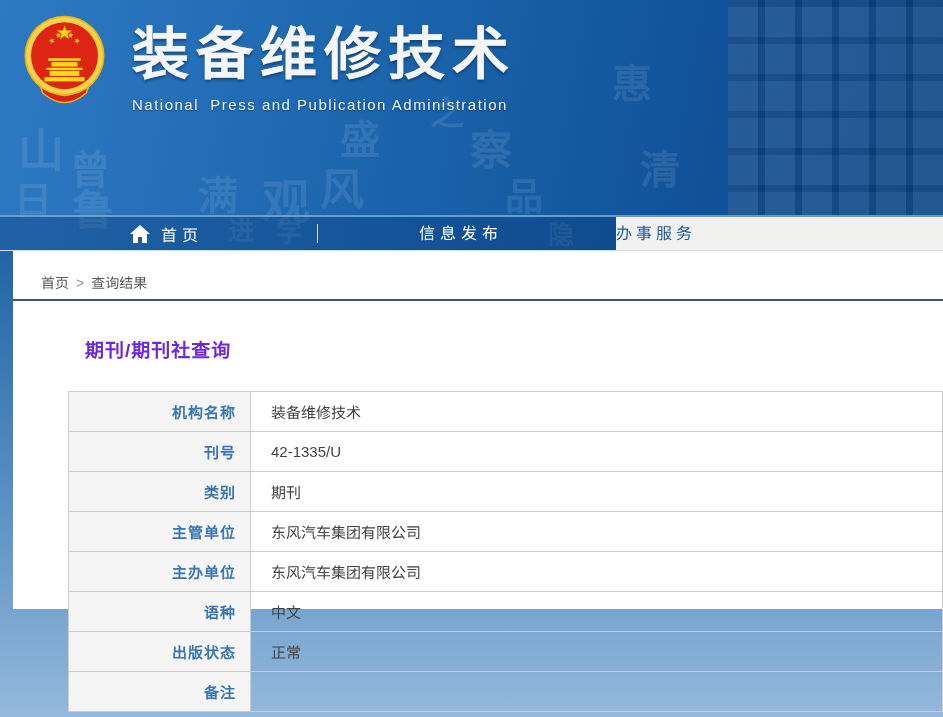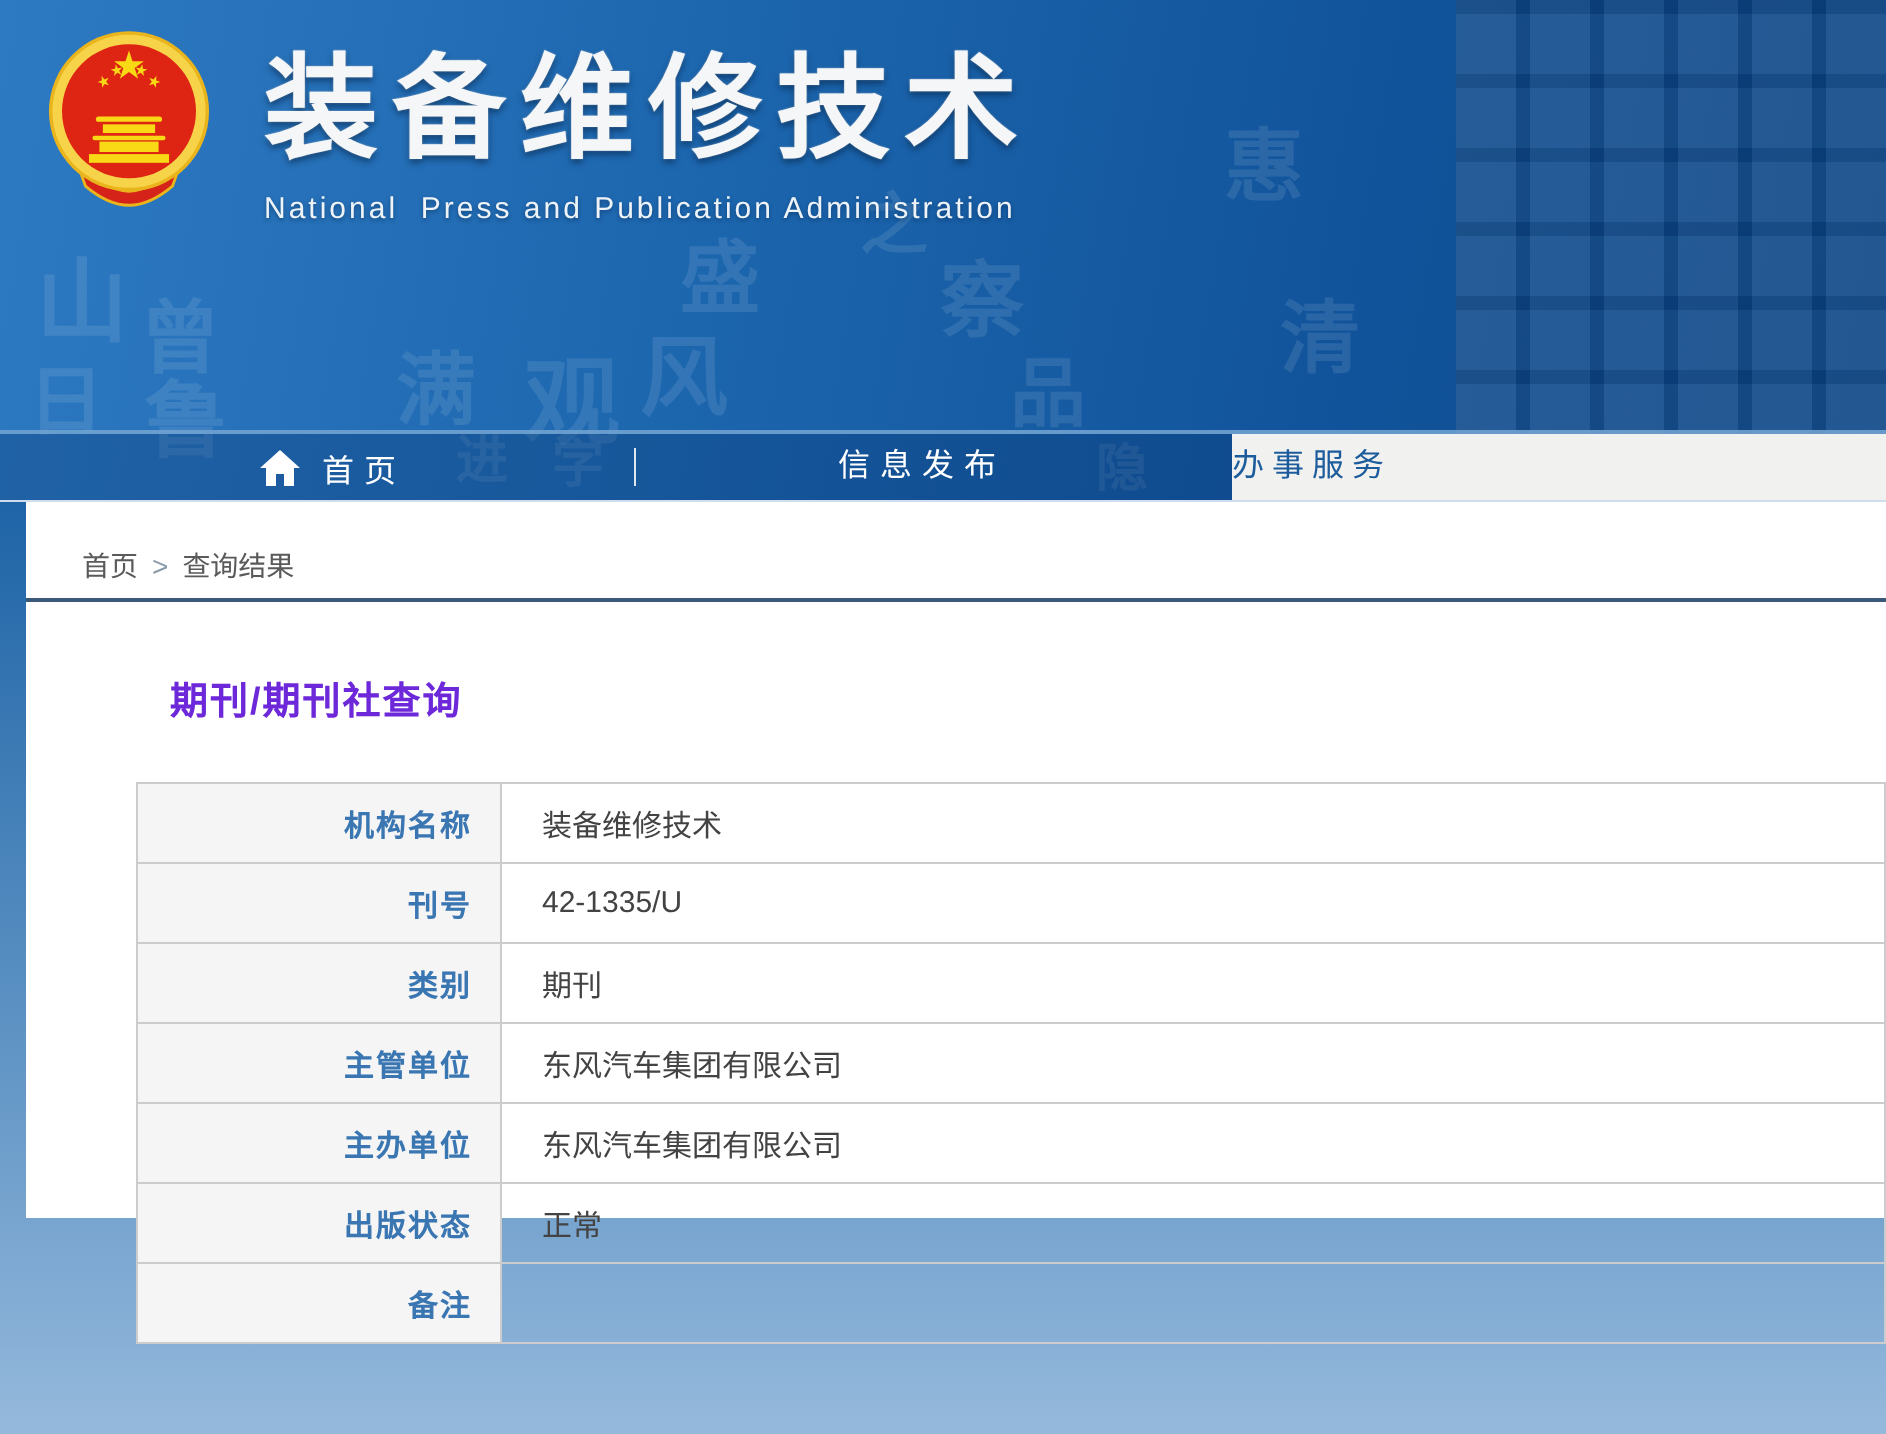--- a/index.html
+++ b/index.html
@@ -149,20 +149,24 @@
       </tr>
       <tr>
         <td class="cell-label">主管单位</td>
         <td class="cell-value">东风汽车集团有限公司</td>
       </tr>
       <tr>
         <td class="cell-label">主办单位</td>
         <td class="cell-value">东风汽车集团有限公司</td>
       </tr>
       <tr>
+        <td class="cell-label">语种</td>
+        <td class="cell-value">中文</td>
+      </tr>
+      <tr>
         <td class="cell-label">出版状态</td>
         <td class="cell-value">正常</td>
       </tr>
       <tr>
         <td class="cell-label">备注</td>
         <td class="cell-value"></td>
       </tr>
     </tbody>
   </table>
 </div>

